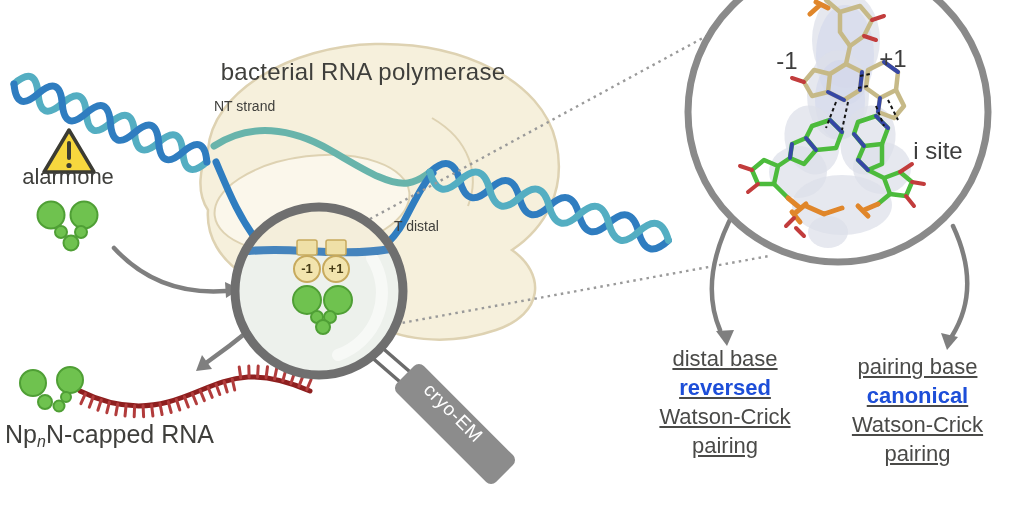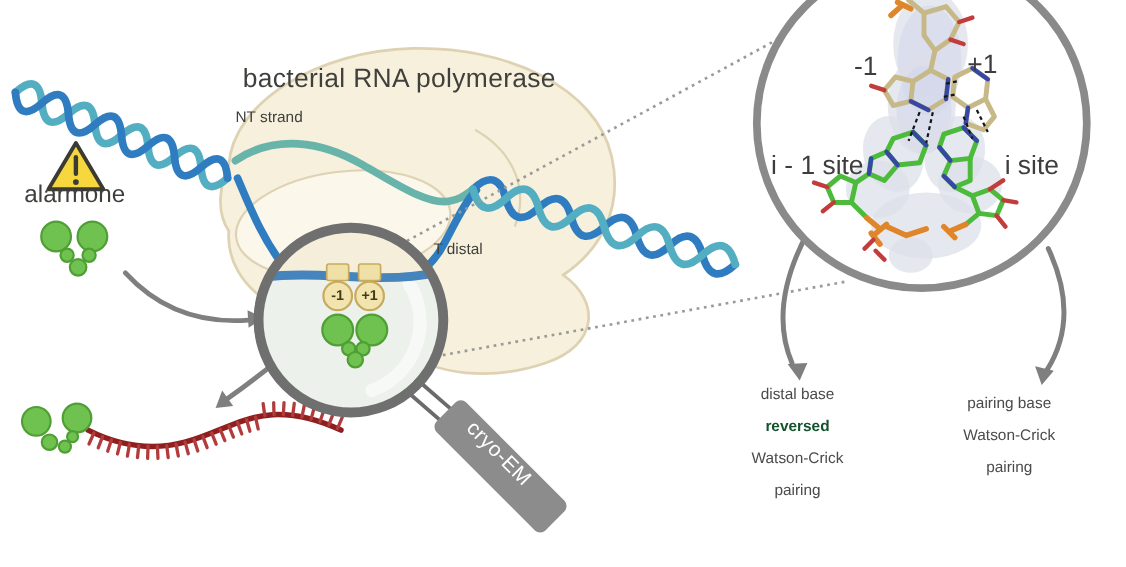--- a/index.html
+++ b/index.html
@@ -5,22 +5,22 @@
   html,body{margin:0;padding:0;background:#ffffff;}
   #canvas{position:relative;width:1024px;height:515px;overflow:hidden;background:#fff;
           font-family:"Liberation Sans",sans-serif;}
   #art{position:absolute;left:0;top:0;}
   .lbl{position:absolute;color:var(--text_dark);white-space:nowrap;}
   .ctr{text-align:center;}
   .title{font-size:24px;letter-spacing:.3px;}
   .small{font-size:14px;}
   .mid{font-size:22px;}
   .big{font-size:24px;}
-  .annot{font-size:14px;line-height:29px;color:#4a4a48;}
-  .annot .b{font-weight:bold;color:#14532d;}
+  .annot{font-size:22px;line-height:29px;color:#4a4a48;text-decoration:underline;}
+  .annot .b{font-weight:bold;color:#1d4ed8;}
   .lens-num{font-size:13px;font-weight:bold;color:#453a14;width:30px;text-align:center;}
   .cryo{font-size:19px;color:#ffffff;width:120px;text-align:center;
         transform:rotate(45deg);transform-origin:center;letter-spacing:.5px;}
   .npn{font-size:25px;}
   .npn .npn-sub{font-style:italic;font-size:16px;vertical-align:-4px;}
   
   .poly-fill{fill:var(--polymerase_fill);stroke:var(--polymerase_stroke);stroke-width:2.5;}
   .poly-hole{fill:#fbf7eb;stroke:var(--polymerase_stroke);stroke-width:2;}
   .crease{fill:none;stroke:var(--polymerase_stroke);stroke-width:2;}
   .dna-teal{fill:none;stroke:var(--dna_teal);stroke-width:7;stroke-linecap:round;}
@@ -243,30 +243,31 @@
   </g>
 </svg>
 
 <div class="lbl title ctr" style="left:178px;top:58px;width:370px;text-align:center;">bacterial RNA polymerase</div>
 <div class="lbl small" style="left:214px;top:98px;">NT strand</div>
 <div class="lbl small" style="left:394px;top:218px;">T distal</div>
 <div class="lbl mid ctr" style="left:16px;top:164px;width:104px;">alarmone</div>
 <div class="lbl lens-num" style="left:292px;top:261px;">-1</div>
 <div class="lbl lens-num" style="left:321px;top:261px;">+1</div>
 <div class="lbl cryo" style="left:393px;top:402px;">cryo-EM</div>
+<div class="lbl npn" style="left:5px;top:420px;"><span>Np</span><span class="npn-sub">n</span><span>N-capped RNA</span></div>
 <div class="lbl big ctr" style="left:763px;top:47px;width:48px;color:#3d3d3d;">-1</div>
 <div class="lbl big ctr" style="left:869px;top:45px;width:48px;color:#3d3d3d;">+1</div>
-<div class="lbl big ctr" style="left:693px;top:137px;width:100px;color:#3d3d3d;">i - 1 site</div>
 <div class="lbl big ctr" style="left:898px;top:137px;width:80px;color:#3d3d3d;">i site</div>
 
 <div class="lbl annot ctr" style="left:650px;top:344px;width:150px;">
   <div>distal base</div>
   <div class="b">reversed</div>
   <div>Watson-Crick</div>
   <div>pairing</div>
 </div>
 <div class="lbl annot ctr" style="left:840px;top:352px;width:155px;">
   <div>pairing base</div>
+  <div class="b">canonical</div>
   <div>Watson-Crick</div>
   <div>pairing</div>
 </div>
 
 </div>
 
 </body></html>

